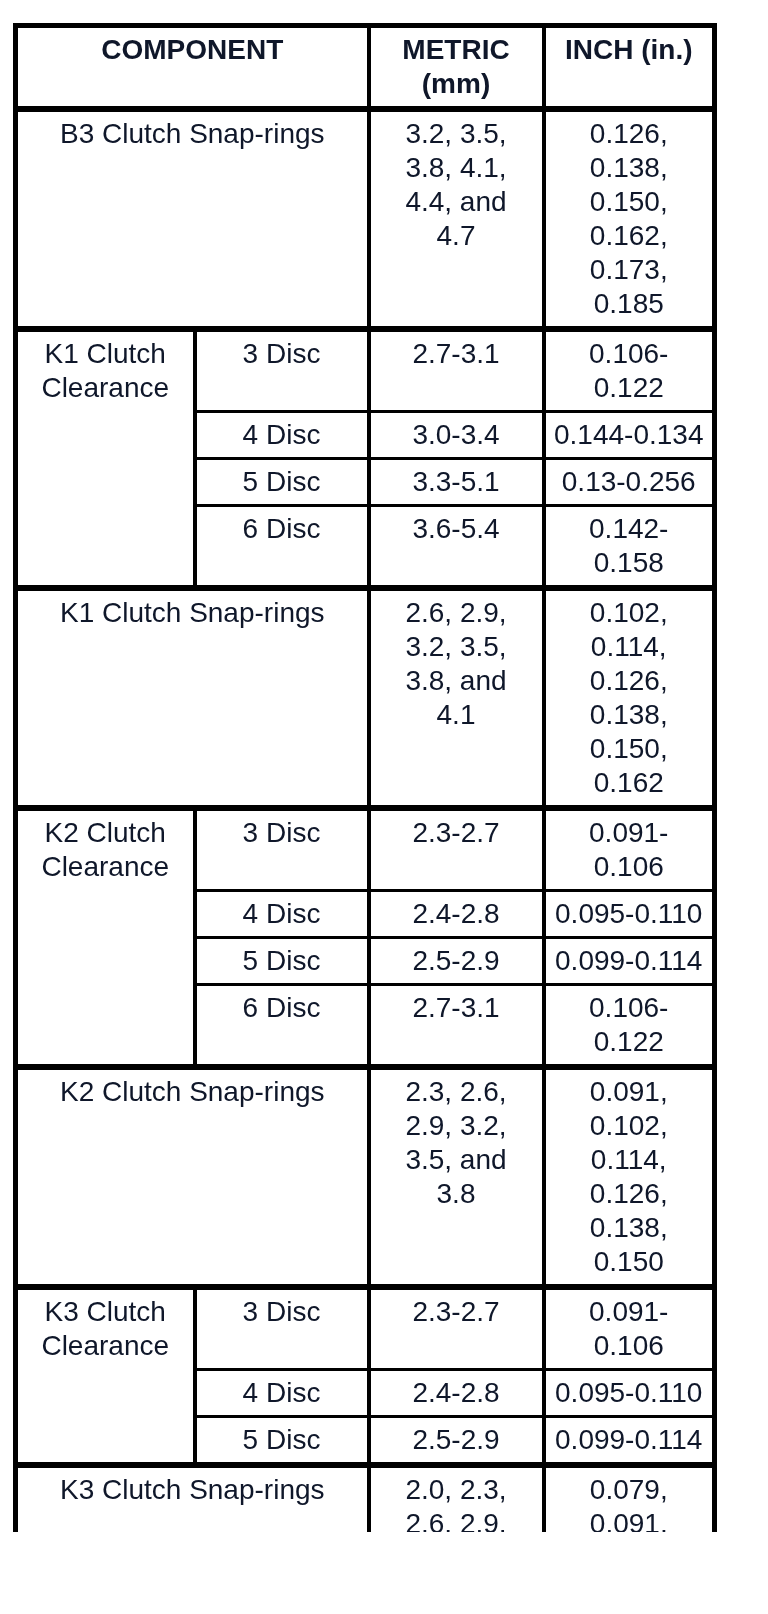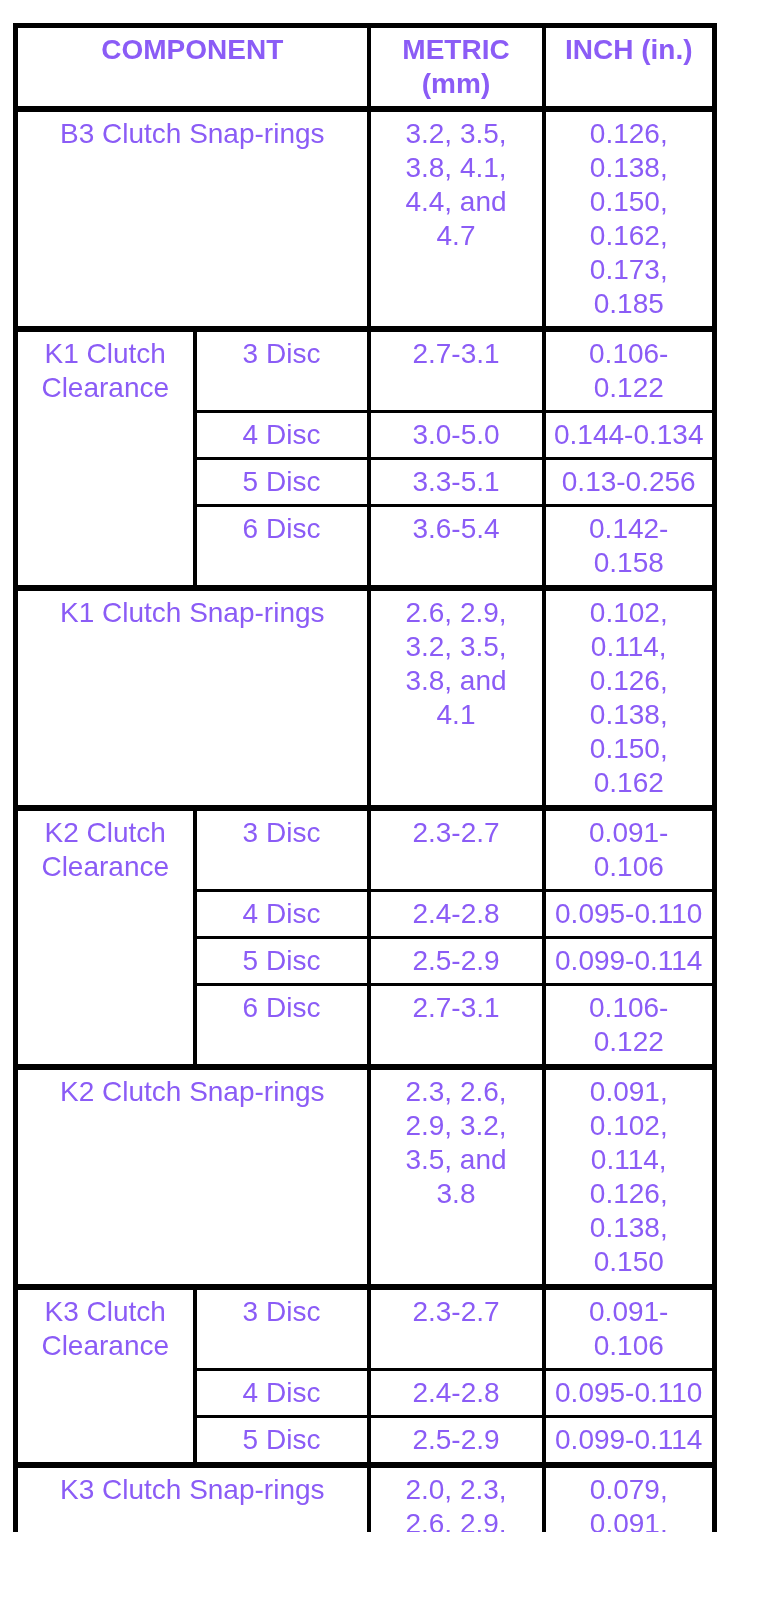--- a/index.html
+++ b/index.html
@@ -6,21 +6,21 @@
     margin: 0;
     padding: 0;
     background: #ffffff;
   }
   .page {
     position: relative;
     width: 768px;
     height: 1532px;
     background: #ffffff;
     font-family: "Liberation Sans", sans-serif;
-    color: #8b5cf6;
+    color: #0f172a;
   }
   table.spec {
     position: absolute;
     left: 13px;
     top: 23px;
     width: 699px;
     border-collapse: collapse;
     table-layout: fixed;
     border: 5px solid #000;
   }
@@ -88,21 +88,21 @@
       <tr class="major disc2">
         <td rowspan="4">K1 Clutch
 Clearance</td>
         <td>3 Disc</td>
         <td>2.7-3.1</td>
         <td>0.106-
 0.122</td>
       </tr>
       <tr class="disc1">
         <td>4 Disc</td>
-        <td>3.0-5.0</td>
+        <td>3.0-3.4</td>
         <td>0.144-0.134</td>
       </tr>
       <tr class="disc1">
         <td>5 Disc</td>
         <td>3.3-5.1</td>
         <td>0.13-0.256</td>
       </tr>
       <tr class="disc2">
         <td>6 Disc</td>
         <td>3.6-5.4</td>

